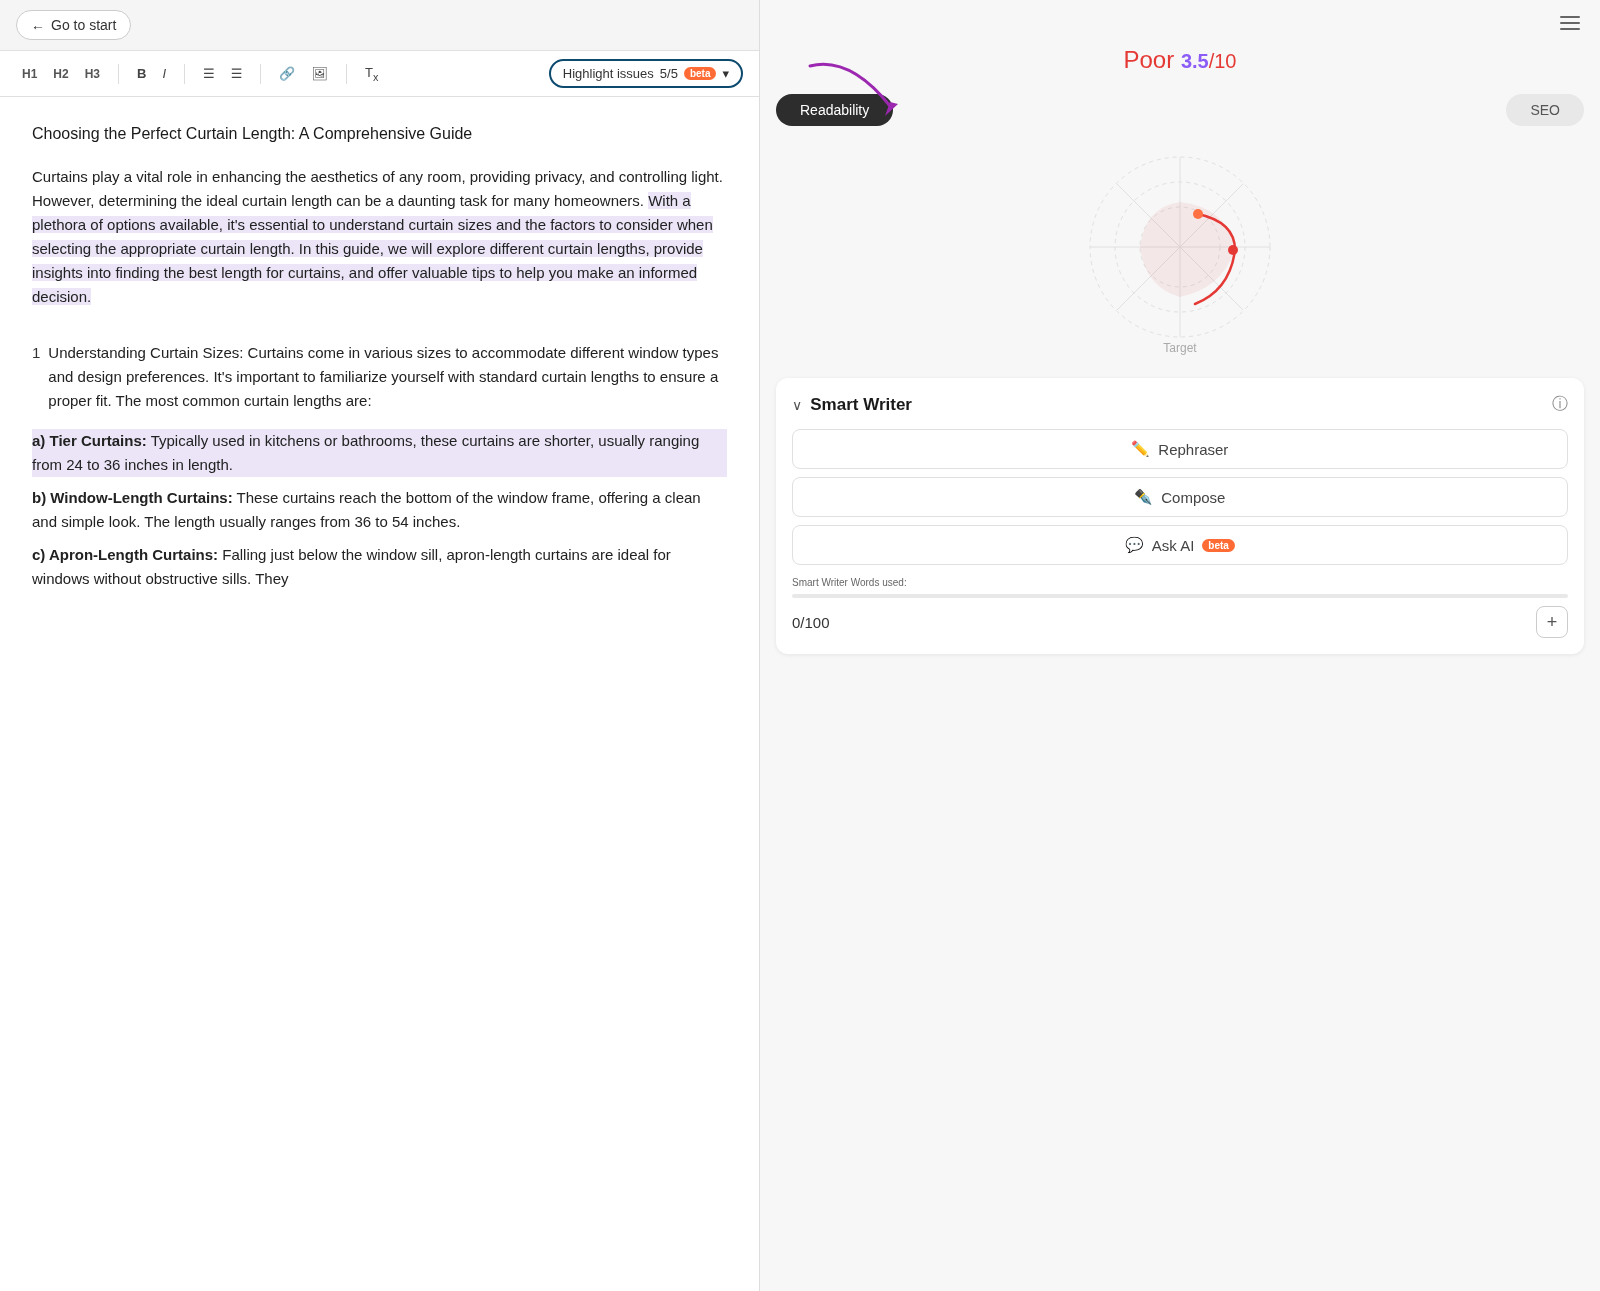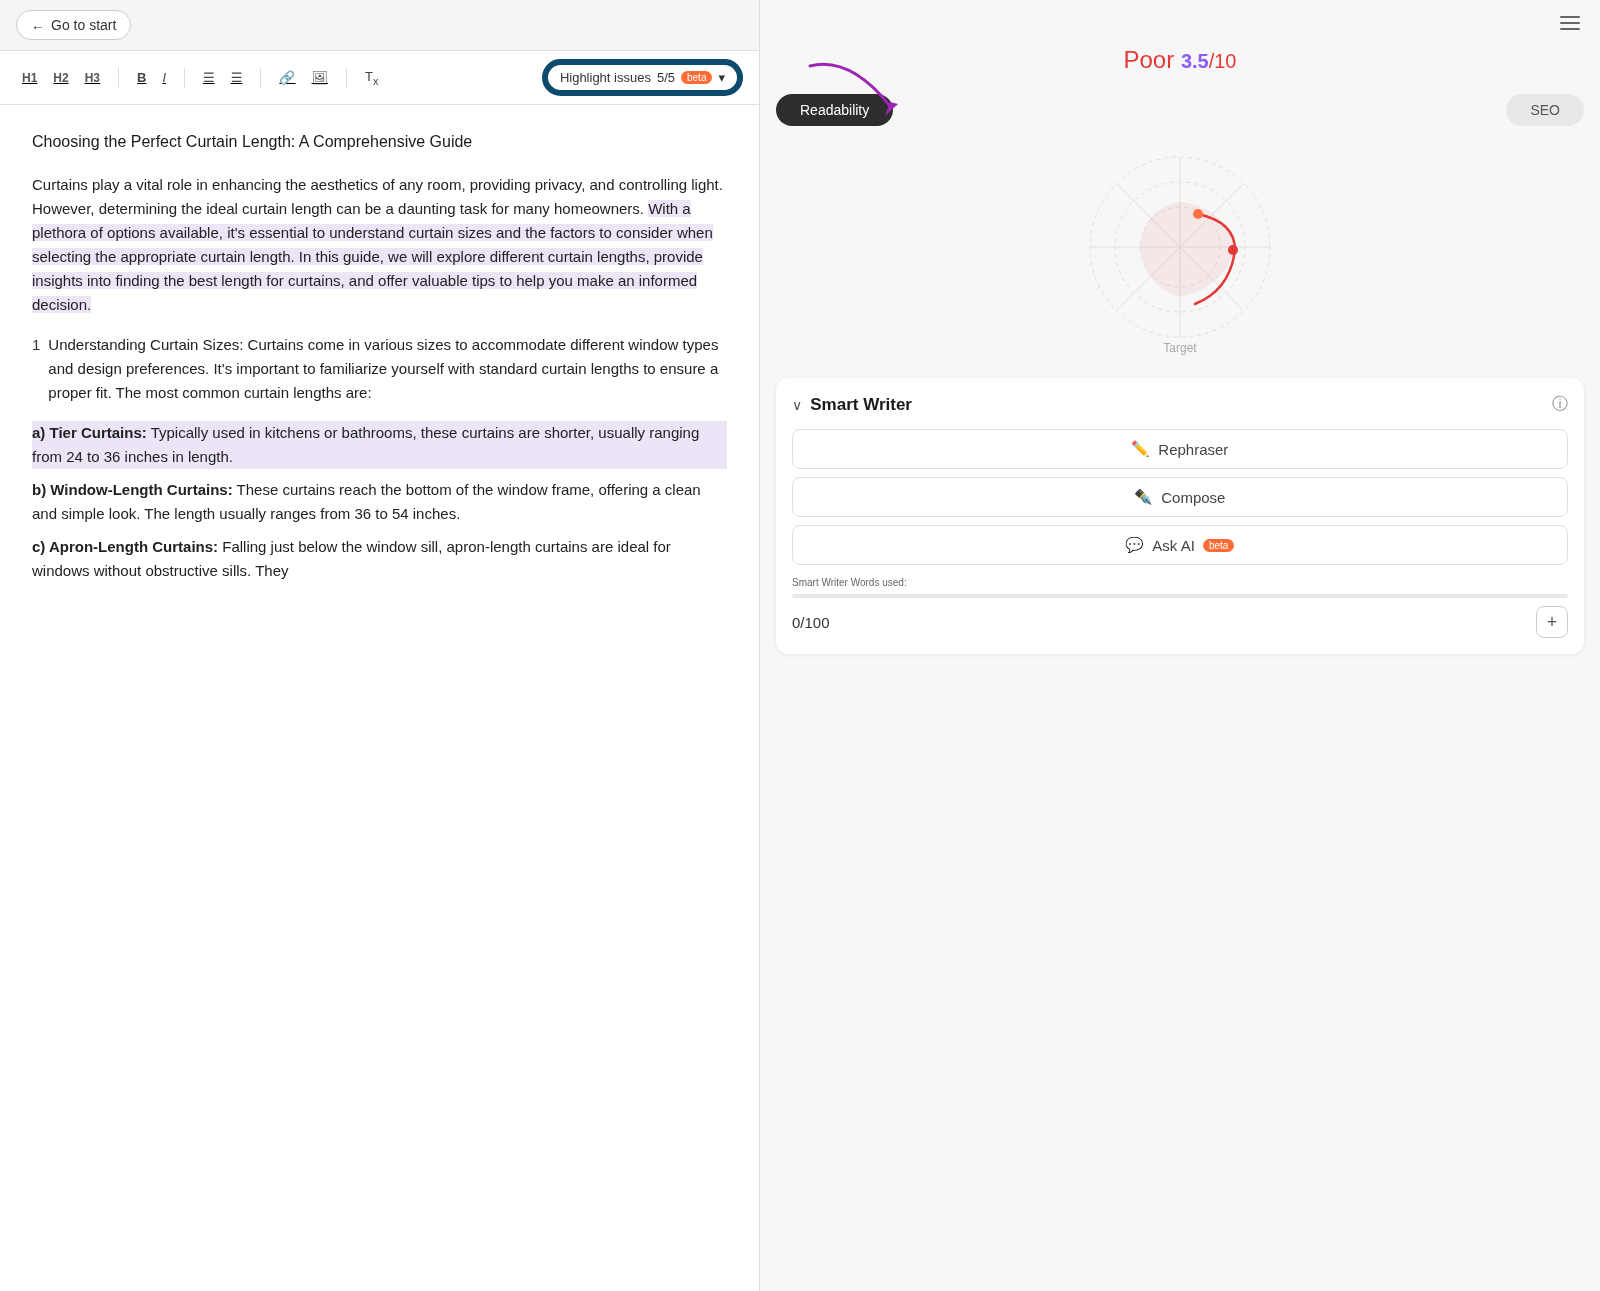--- a/index.html
+++ b/index.html
@@ -41,21 +41,20 @@
       padding: 8px 16px;
       border-bottom: 1px solid #e0e0e0;
       gap: 8px;
       background: #fff;
     }
 
     .toolbar-group {
       display: flex;
       align-items: center;
       gap: 4px;
-      text-decoration: underline;
     }
 
     .toolbar-sep {
       width: 1px;
       height: 20px;
       background: #ddd;
       margin: 0 4px;
     }
 
     .toolbar-btn {
@@ -75,56 +74,56 @@
       font-size: 12px;
       font-weight: bold;
       color: #555;
     }
 
     .highlight-btn {
       display: flex;
       align-items: center;
       gap: 6px;
       background: #fff;
-      border: 6px solid #0c4a6e;
+      border: 2px solid #0c4a6e;
       border-radius: 20px;
       padding: 5px 12px;
       font-size: 13px;
       cursor: pointer;
       color: #333;
       margin-left: auto;
     }
 
     .beta-badge {
       background: #ff6b35;
       color: #fff;
       font-size: 10px;
       border-radius: 10px;
       padding: 1px 6px;
-      font-weight: 400;
+      font-weight: 700;
     }
 
     .editor-area {
       flex: 1;
       overflow-y: auto;
       padding: 24px 32px;
       font-size: 15px;
       line-height: 1.6;
       color: #222;
     }
 
     .editor-title {
       font-size: 16px;
       font-weight: 500;
       margin-bottom: 18px;
       color: #1a1a1a;
     }
 
     .editor-para {
-      margin-bottom: 16px;
+      margin-bottom: 32px;
       color: #222;
     }
 
     .highlight-purple {
       background: rgba(120, 80, 200, 0.15);
     }
 
     .numbered-item {
       display: flex;
       gap: 8px;

